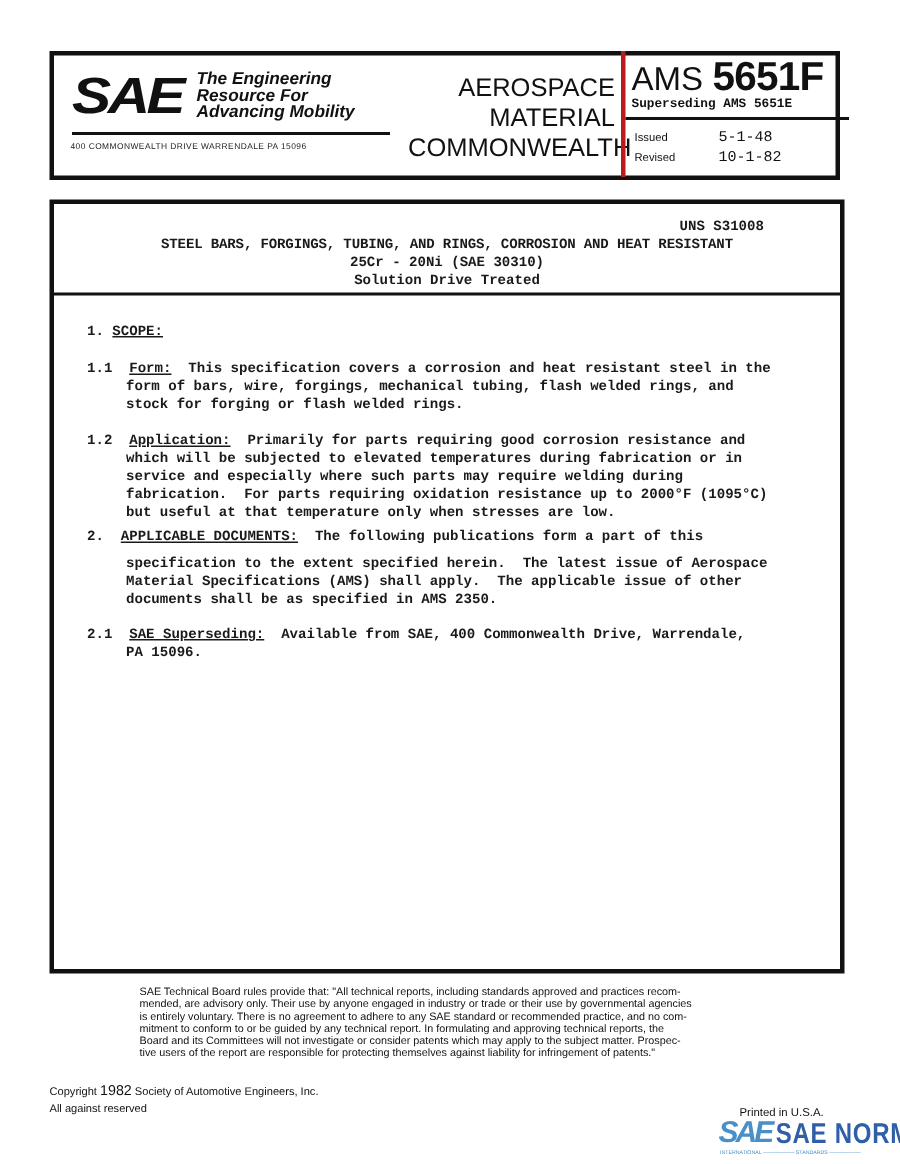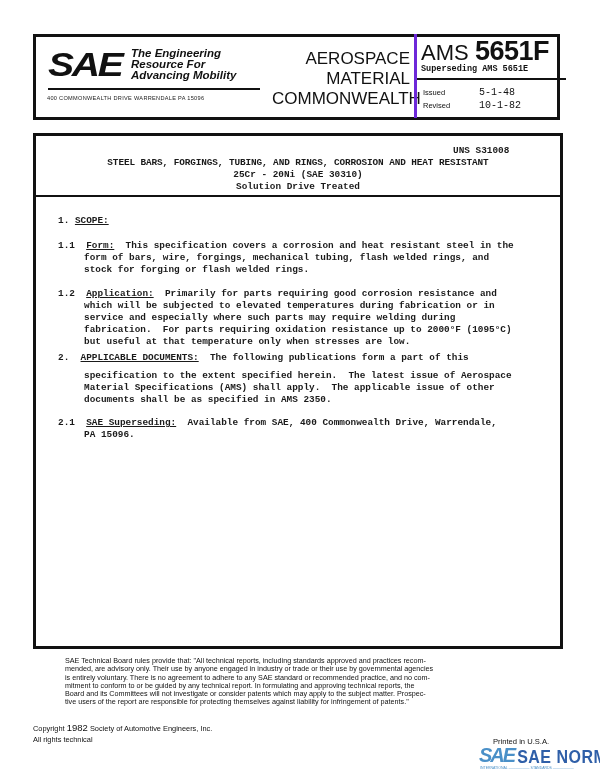--- a/index.html
+++ b/index.html
@@ -11,21 +11,21 @@
     .header-left { left: 0; top: 0; width: 236px; height: 100%; }
     .sae-logo { left: 12px; top: 10px; font-family: "Liberation Sans", sans-serif; font-weight: 900; font-style: italic; font-size: 34px; letter-spacing: -2px; color: #111; transform: scaleX(1.15); transform-origin: left top; line-height: 34px; }
     .tagline { left: 95px; top: 11px; font-family: "Liberation Sans", sans-serif; font-weight: bold; font-style: italic; font-size: 11.5px; line-height: 11px; color: #111; }
     .tagline div { white-space: nowrap; }
     .logo-rule { left: 12px; top: 51px; width: 212px; height: 2px; background: #111; }
     .address { left: 11px; top: 58px; font-family: "Liberation Sans", sans-serif; font-size: 5.6px; letter-spacing: 0.3px; white-space: nowrap; color: #222; }
 
     .title-block { left: 236px; top: 12px; width: 138px; text-align: right; font-family: "Liberation Sans", sans-serif; font-size: 17px; line-height: 20px; color: #111; }
     .title-block div { white-space: nowrap; }
 
-    .ams-box { left: 378px; top: -3px; width: 152px; height: 84px; border-left: 3px solid #6d28d9; box-sizing: border-box; }
+    .ams-box { left: 378px; top: -3px; width: 152px; height: 84px; border-left: 3px solid #b91c1c; box-sizing: border-box; }
     .ams-top { left: 0; top: 0; width: 100%; height: 46px; border-bottom: 2px solid #111; box-sizing: border-box; }
     .ams-label { left: 4px; top: 8px; font-family: "Liberation Sans", sans-serif; font-size: 22px; line-height: 22px; white-space: nowrap; }
     .ams-number { left: 58px; top: 4px; font-family: "Liberation Sans", sans-serif; font-weight: bold; font-size: 27px; line-height: 27px; letter-spacing: -0.5px; white-space: nowrap; }
     .superseding { left: 4px; top: 30px; font-family: "Liberation Mono", monospace; font-size: 8.5px; font-weight: bold; white-space: nowrap; }
     .dates { left: 6px; top: 53px; font-size: 8px; }
     .date-row { position: absolute; white-space: nowrap; }
     .date-label { font-family: "Liberation Sans", sans-serif; font-size: 7.5px; display: inline-block; width: 42px; }
     .date-value { font-family: "Liberation Mono", monospace; font-size: 10px; margin-left: 14px; }
 
     
@@ -35,21 +35,21 @@
     .center-line { left: 33px; width: 530px; text-align: center; }
     .t1 { top: 157px; letter-spacing: -0.1px; }
     .t2 { top: 169px; }
     .t3 { top: 181px; }
     .title-rule { left: 36px; top: 195px; width: 524px; height: 2px; background: #111; }
     .ind { left: 84px; }
     .u { text-decoration: underline; }
 
     
     .disclaimer { left: 65px; top: 657px; width: 472px; font-family: "Liberation Sans", sans-serif; font-size: 7.2px; line-height: 8.3px; color: #111; text-align: justify; }
-    .disclaimer div { white-space: nowrap; }
+    .disclaimer div { white-space: nowrap; margin-left: 28px; }
     .copyright { left: 33px; top: 722px; font-family: "Liberation Sans", sans-serif; font-size: 7.4px; line-height: 11px; color: #111; white-space: nowrap; }
     .copyright .year { font-size: 9.5px; }
     .printed { left: 493px; top: 737px; font-family: "Liberation Sans", sans-serif; font-size: 7.6px; color: #111; white-space: nowrap; }
     .norm-logo { left: 479px; top: 745px; white-space: nowrap; }
     .norm-sae { font-family: "Liberation Sans", sans-serif; font-weight: 900; font-style: italic; font-size: 20px; color: #4a90c8; letter-spacing: -2px; line-height: 20px; }
     .norm-text { font-family: "Liberation Sans", sans-serif; font-weight: bold; font-size: 16px; color: #2f5fa8; letter-spacing: 0.5px; margin-left: 3px; transform: scaleY(1.2); display: inline-block; }
     .norm-sub { left: 480px; top: 766px; font-family: "Liberation Sans", sans-serif; font-size: 3.5px; color: #4a90c8; white-space: nowrap; }
   </style>
 </head>
 <body>
@@ -121,20 +121,20 @@
   <div>SAE Technical Board rules provide that: "All technical reports, including standards approved and practices recom-</div>
   <div>mended, are advisory only. Their use by anyone engaged in industry or trade or their use by governmental agencies</div>
   <div>is entirely voluntary. There is no agreement to adhere to any SAE standard or recommended practice, and no com-</div>
   <div>mitment to conform to or be guided by any technical report. In formulating and approving technical reports, the</div>
   <div>Board and its Committees will not investigate or consider patents which may apply to the subject matter. Prospec-</div>
   <div>tive users of the report are responsible for protecting themselves against liability for infringement of patents."</div>
 </div>
 
 <div class="abs copyright">
   <div><span>Copyright</span> <span class="year">1982</span> <span>Society of Automotive Engineers, Inc.</span></div>
-  <div>All rights technical</div>
+  <div>All against reserved</div>
 </div>
 
 <div class="abs printed">Printed in U.S.A.</div>
 <div class="abs norm-logo">
   <span class="norm-sae">SAE</span><span class="norm-text">SAE NORM</span>
 </div>
 <div class="abs norm-sub">INTERNATIONAL  ——————  STANDARDS  ——————</div>
 
 </body></html>

